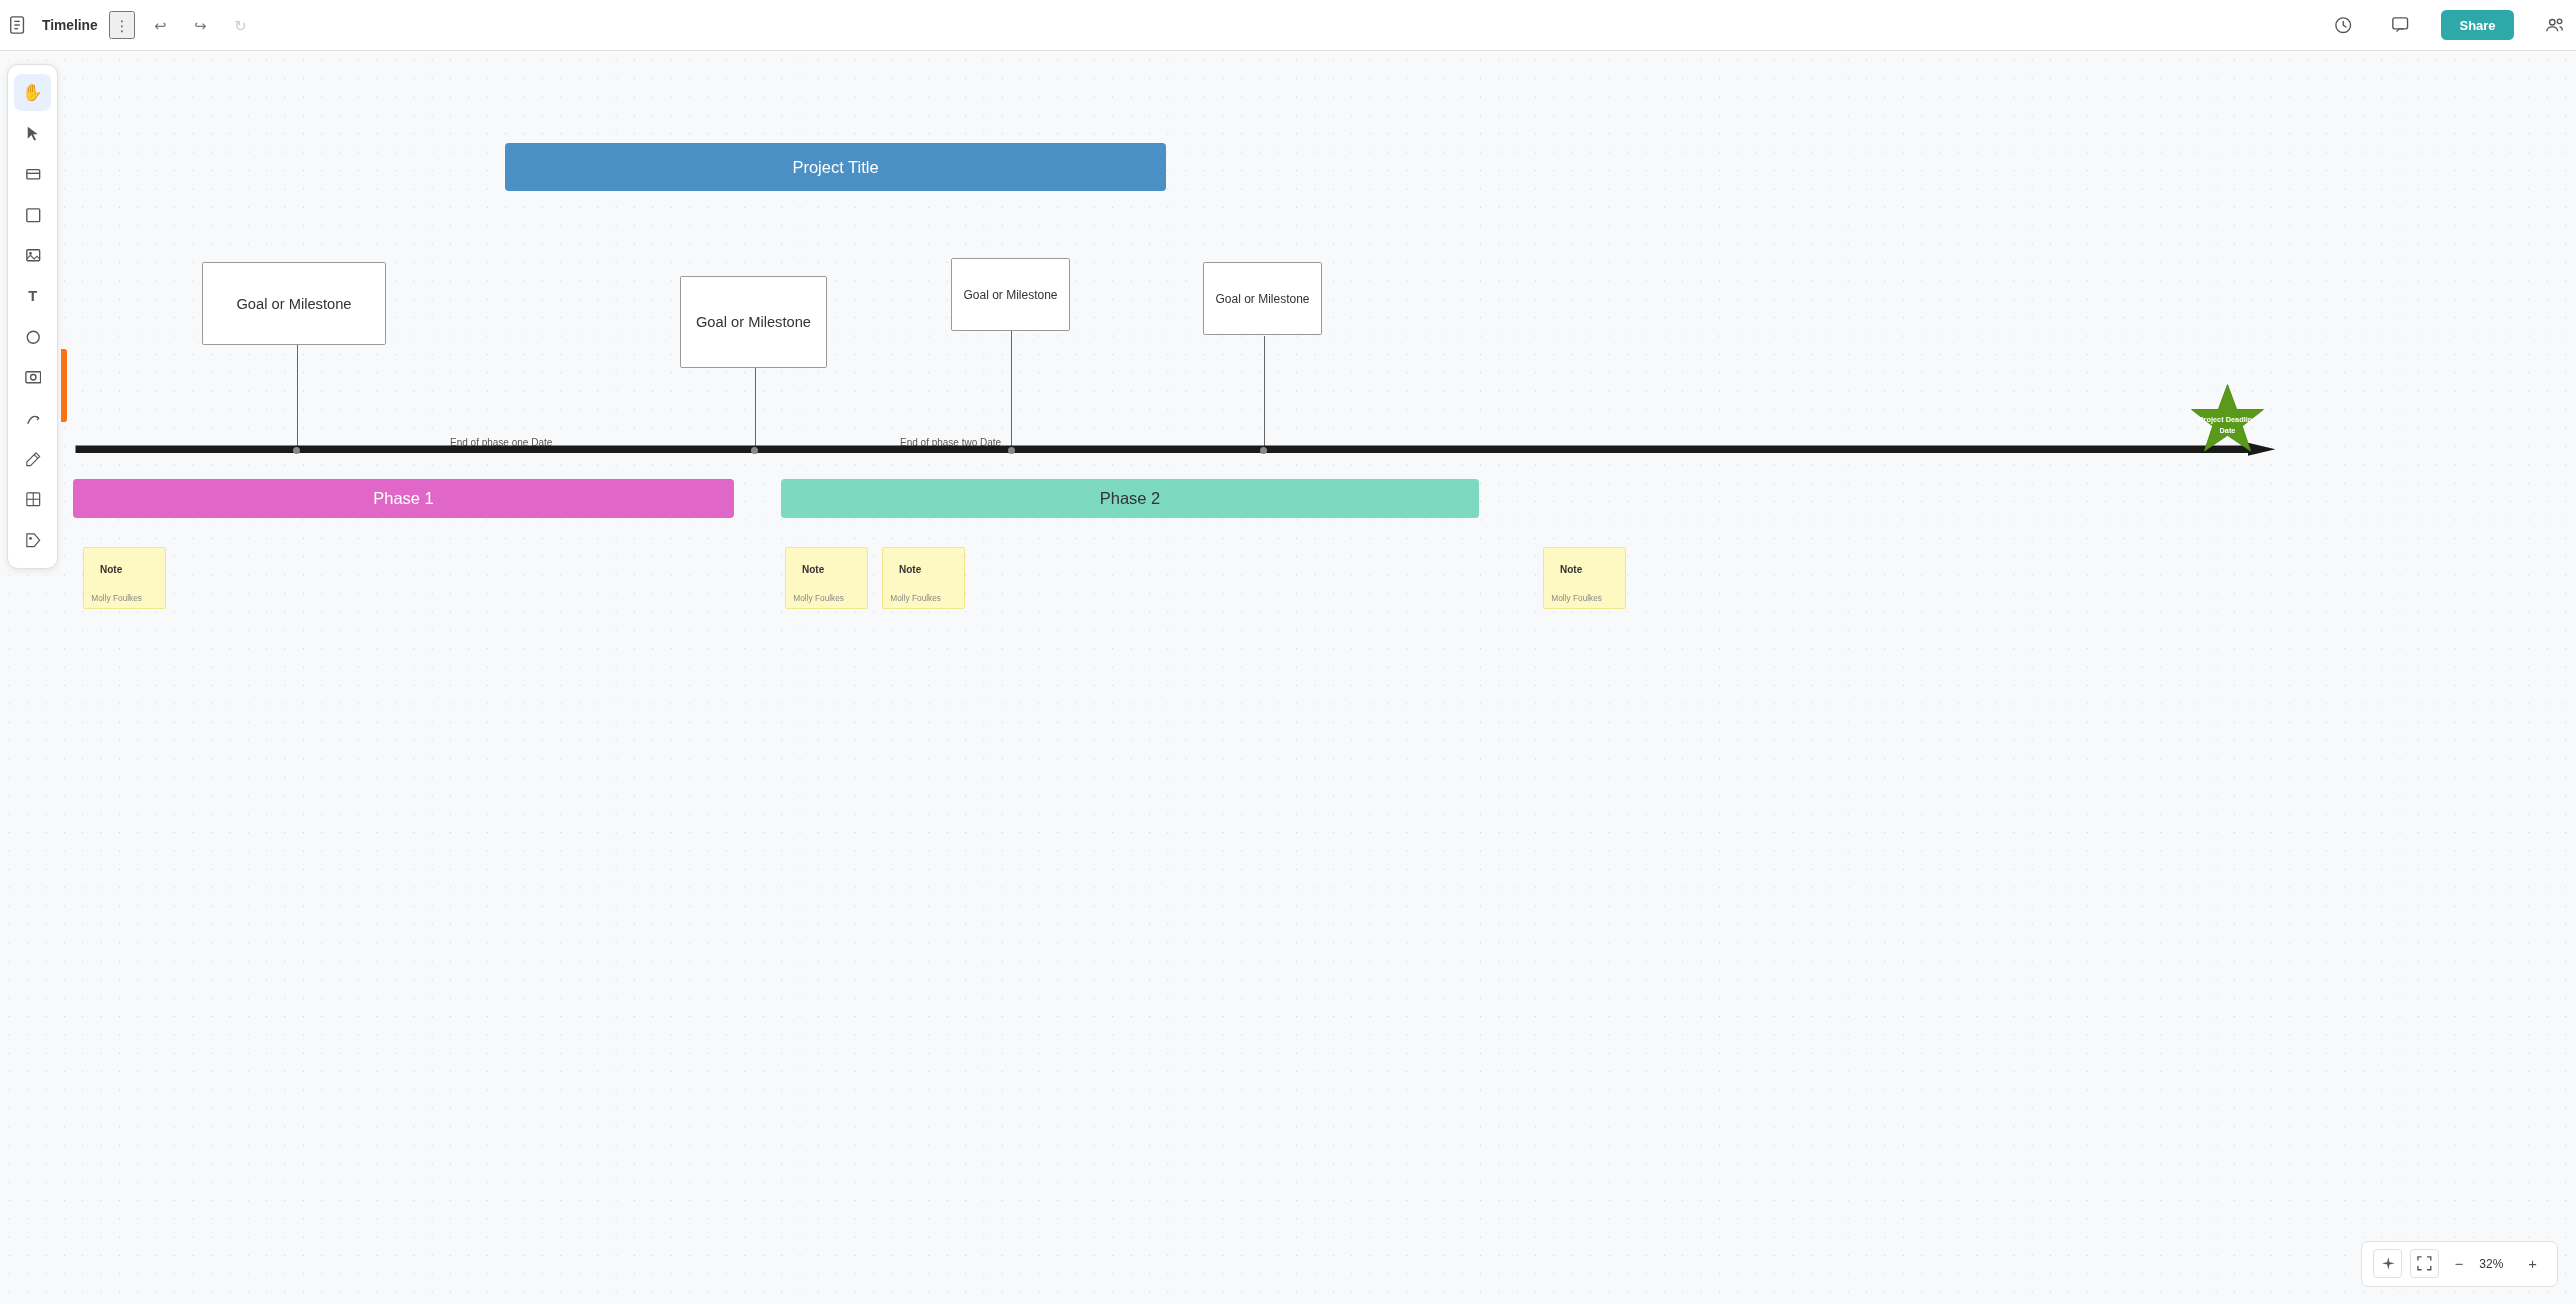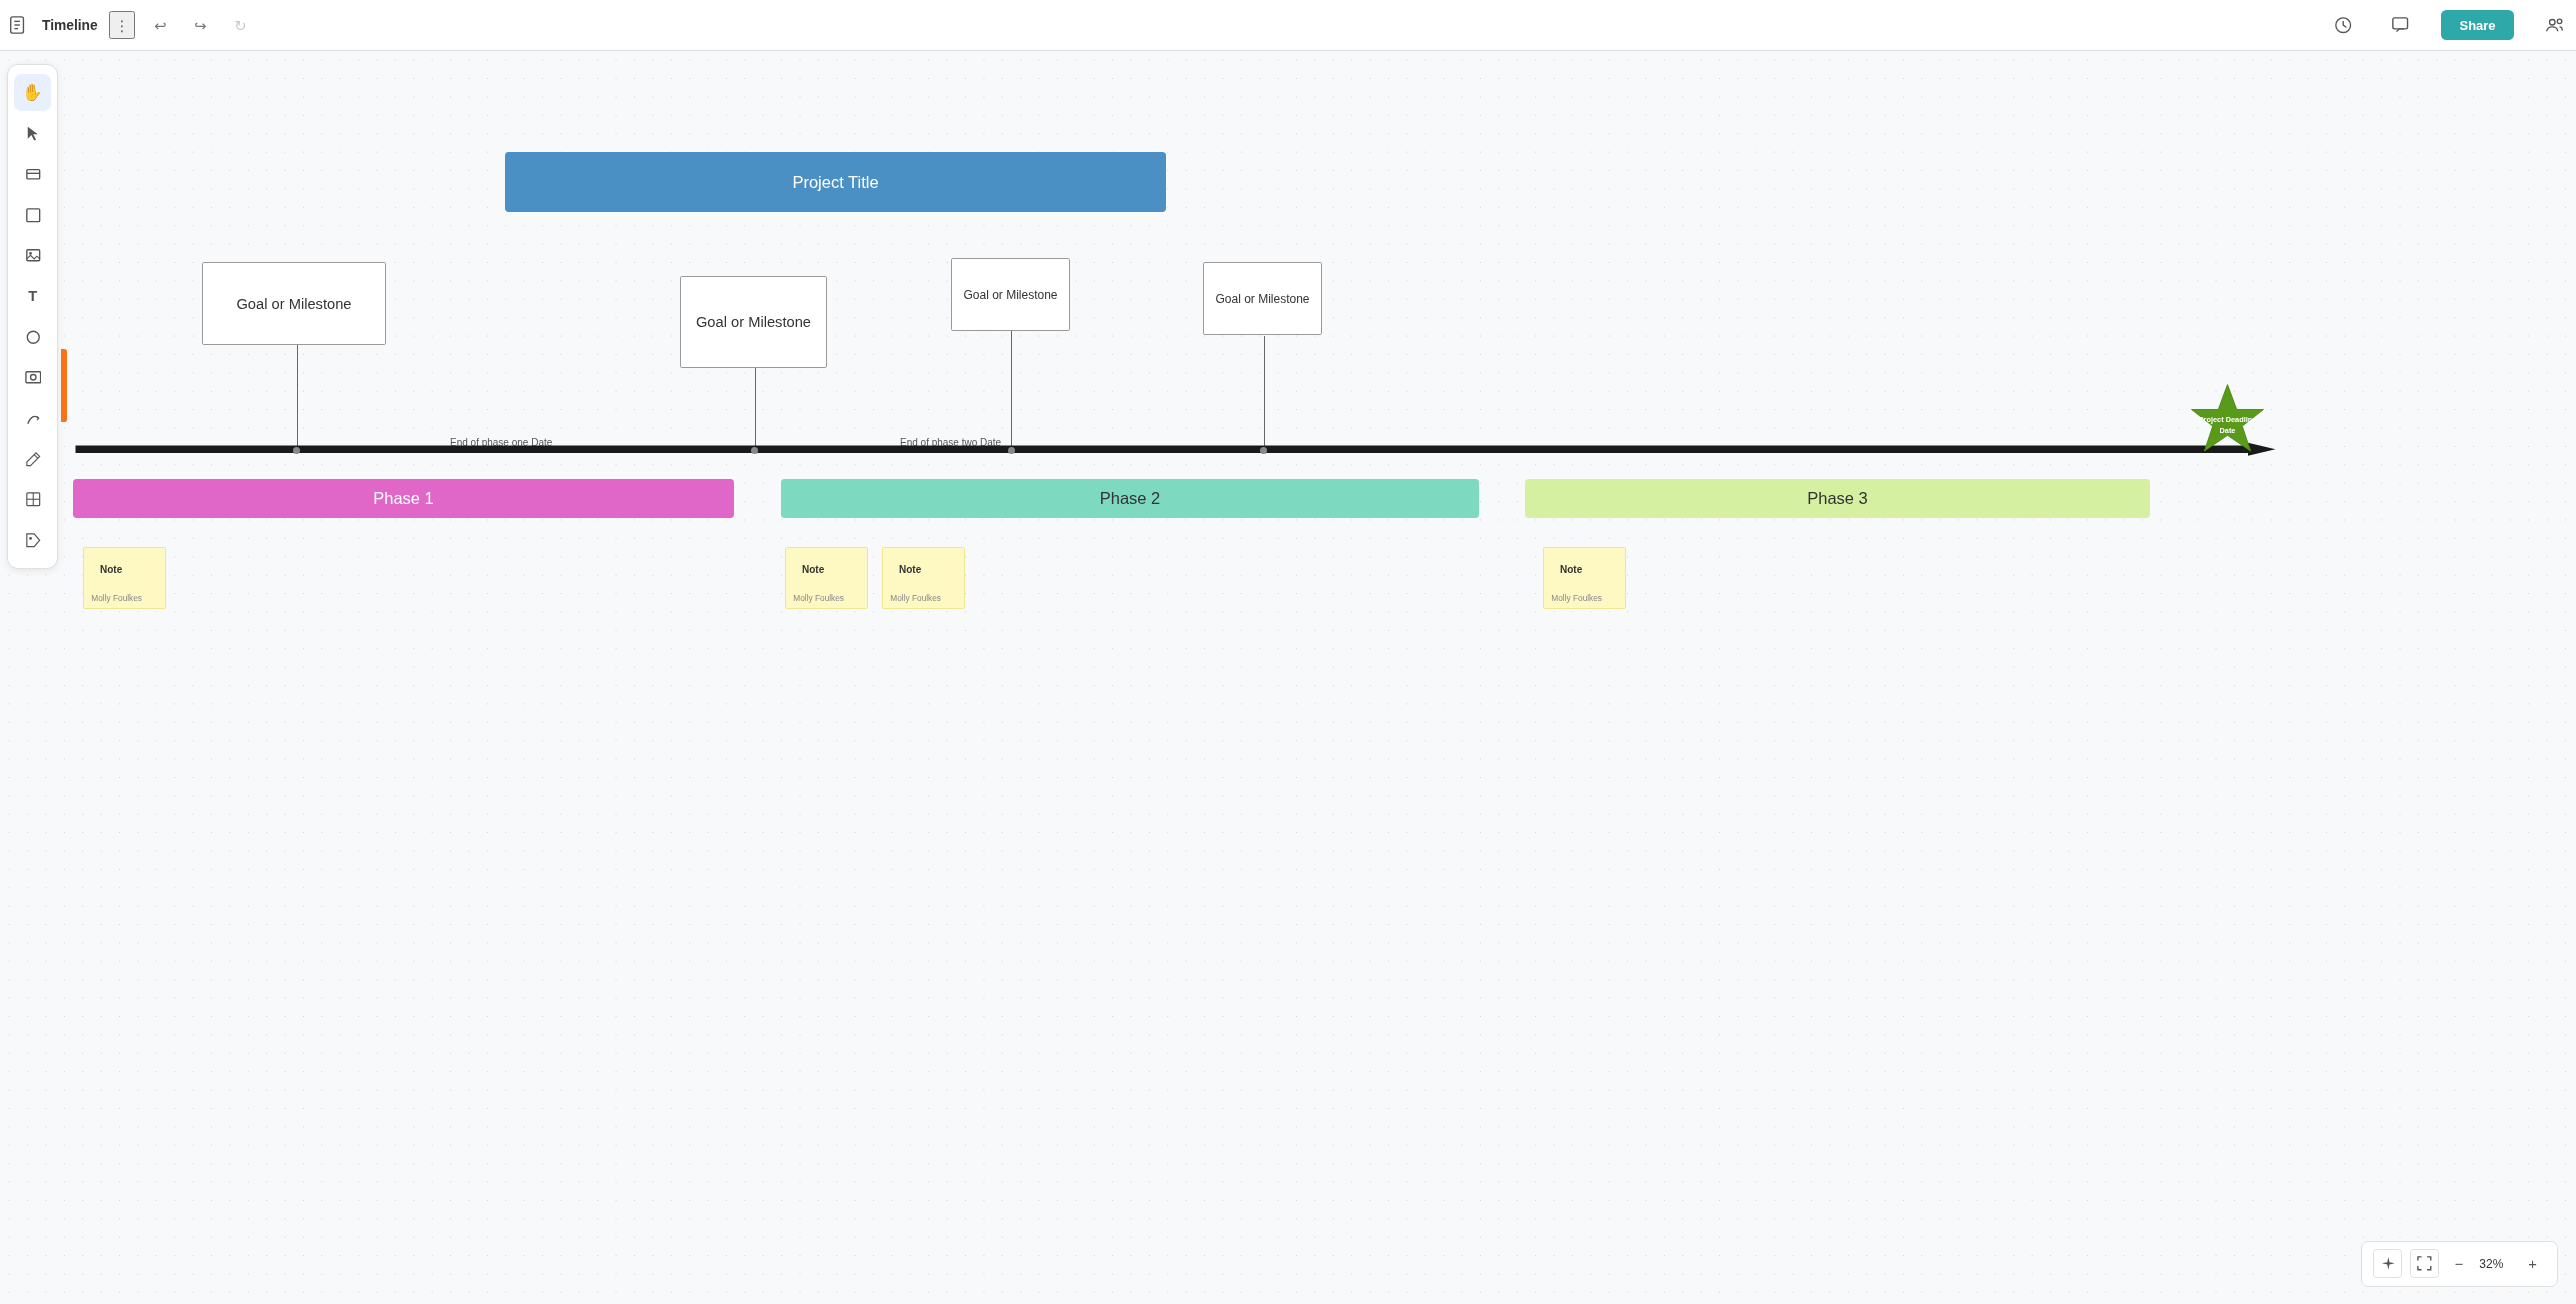--- a/index.html
+++ b/index.html
@@ -115,24 +115,24 @@
       top: 51px; left: 0; right: 0; bottom: 0;
       background: #f8f9fa;
       background-image: radial-gradient(circle, #ccc 0.9px, transparent 0.9px);
       background-size: 18.4px 18.4px;
       overflow: hidden;
     }
 
     
     .project-title-bar {
       position: absolute;
-      top: 101px;
+      top: 92px;
       left: 505px;
       width: 661px;
-      height: 60px;
+      height: 48px;
       background: #4a90c4;
       border-radius: 3.7px;
       display: flex; align-items: center; justify-content: center;
     }
     .project-title-text {
       color: #fff;
       font-size: 16.5px;
       font-weight: 500;
     }
     .timeline-arrow {
@@ -510,23 +510,20 @@
     <line x1="0" y1="9" x2="2370" y2="9" stroke="#1a1a1a" stroke-width="8"></line>
     <polygon points="2370,2 2400,9 2370,16" fill="#1a1a1a"></polygon>
   </svg>
 
   <div class="phase-bar phase1">
     <span>Phase 1</span>
   </div>
   <div class="phase-bar phase2">
     <span>Phase 2</span>
   </div>
-  <div class="phase-bar phase3">
-    <span>Phase 3</span>
-  </div>
 
   <div class="deadline-star">
     <svg width="83" height="83" viewBox="0 0 90 90">
       <polygon points="45,5 55,32 84,32 61,50 70,77 45,60 20,77 29,50 6,32 35,32" fill="#5a9a1a" stroke="#4a8a10" stroke-width="1"></polygon>
       <text x="45" y="46" text-anchor="middle" font-size="8" fill="white" font-weight="600" font-family="sans-serif">Project Deadline</text>
       <text x="45" y="57" text-anchor="middle" font-size="8" fill="white" font-weight="600" font-family="sans-serif">Date</text>
     </svg>
   </div>
 
   <div class="note" style="left: 83px; top: 496px;">

